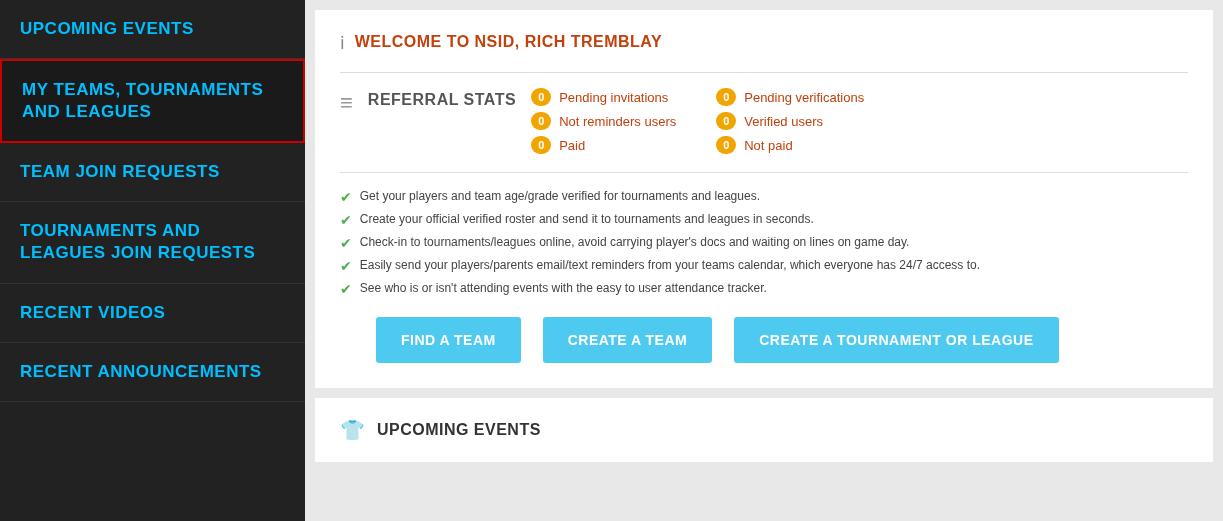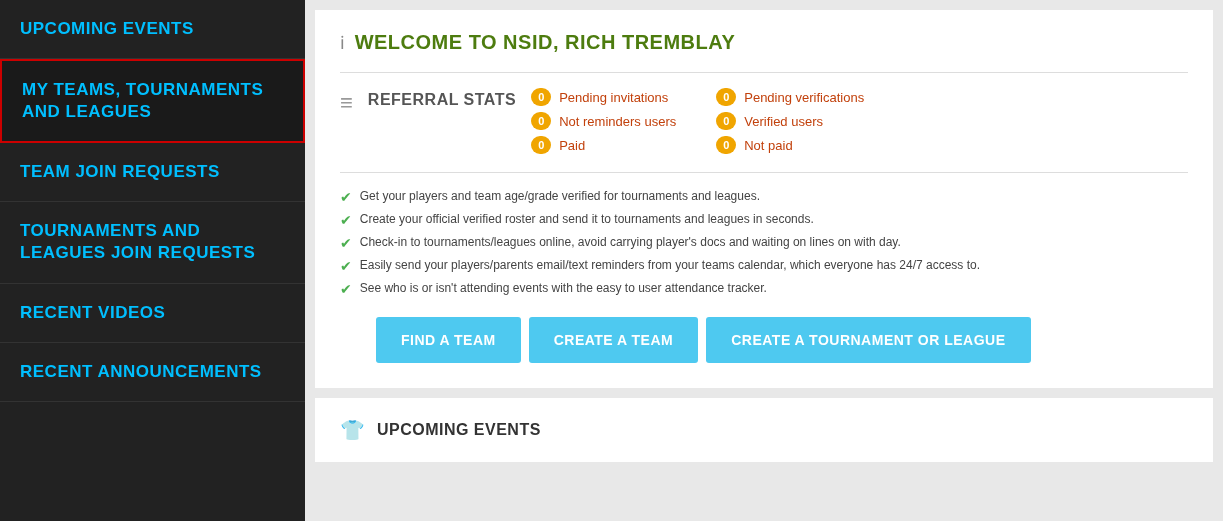--- a/index.html
+++ b/index.html
@@ -63,23 +63,23 @@
       gap: 10px;
       margin-bottom: 18px;
     }
 
     .info-icon {
       color: #888;
       font-size: 18px;
     }
 
     .welcome-title {
-      font-size: 20px;
-      font-weight: bold;
-      color: #4d7c0f;
+      font-size: 16px;
+      font-weight: bold;
+      color: #c2410c;
       text-transform: uppercase;
       letter-spacing: 0.5px;
     }
 
     
     .referral-section {
       border-top: 1px solid #ddd;
       padding-top: 15px;
       margin-bottom: 18px;
     }
@@ -165,21 +165,21 @@
 
     .feature-text {
       font-size: 12px;
       color: #444;
       line-height: 1.4;
     }
 
     
     .action-buttons {
       display: flex;
-      gap: 8px;
+      gap: 22px;
       padding-left: 36px;
     }
 
     .btn-action {
       background: #4ec9f0;
       color: #fff;
       border: none;
       padding: 15px 25px;
       font-size: 14px;
       font-weight: bold;
@@ -286,21 +286,21 @@
       <div class="feature-item">
         <span class="check-icon">✔</span>
         <span class="feature-text">Get your players and team age/grade verified for tournaments and leagues.</span>
       </div>
       <div class="feature-item">
         <span class="check-icon">✔</span>
         <span class="feature-text">Create your official verified roster and send it to tournaments and leagues in seconds.</span>
       </div>
       <div class="feature-item">
         <span class="check-icon">✔</span>
-        <span class="feature-text">Check-in to tournaments/leagues online, avoid carrying player's docs and waiting on lines on with day.</span>
+        <span class="feature-text">Check-in to tournaments/leagues online, avoid carrying player's docs and waiting on lines on game day.</span>
       </div>
       <div class="feature-item">
         <span class="check-icon">✔</span>
         <span class="feature-text">Easily send your players/parents email/text reminders from your teams calendar, which everyone has 24/7 access to.</span>
       </div>
       <div class="feature-item">
         <span class="check-icon">✔</span>
         <span class="feature-text">See who is or isn't attending events with the easy to user attendance tracker.</span>
       </div>
     </div>

